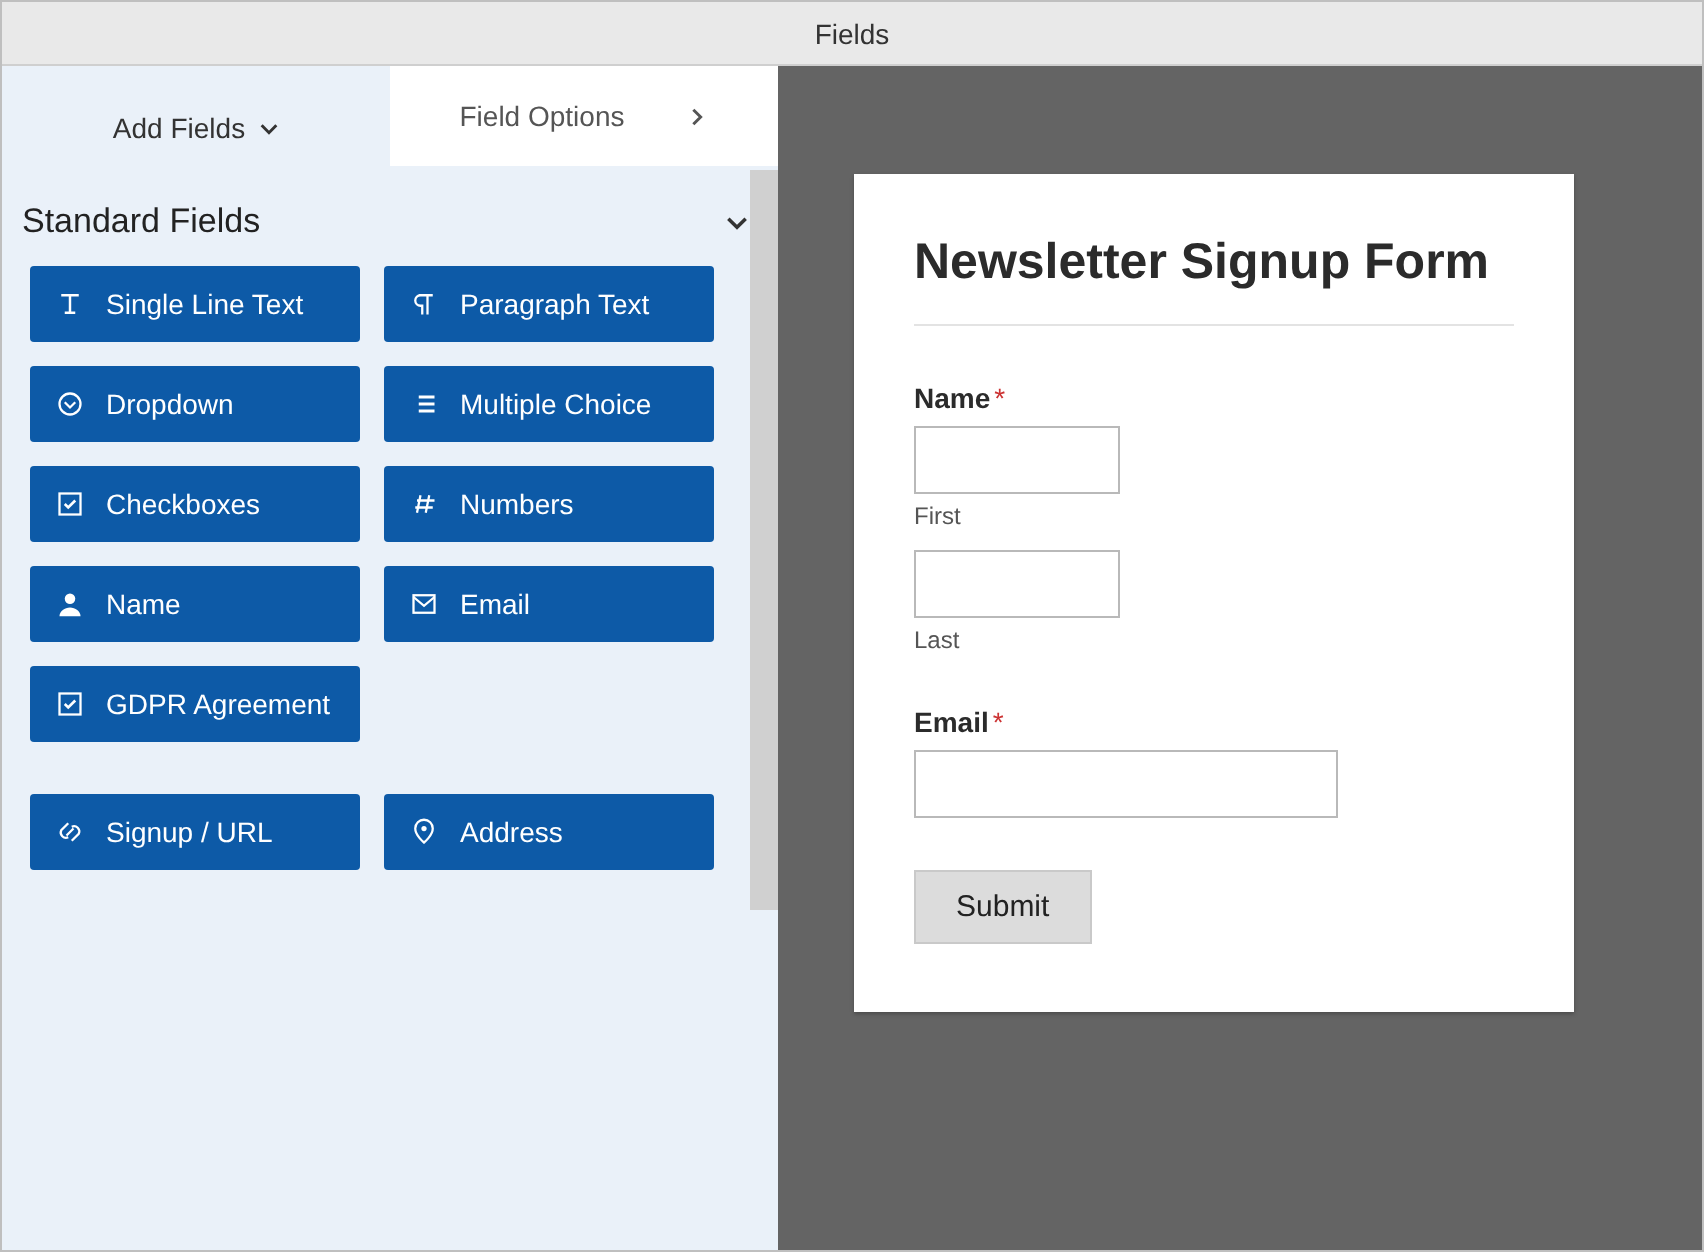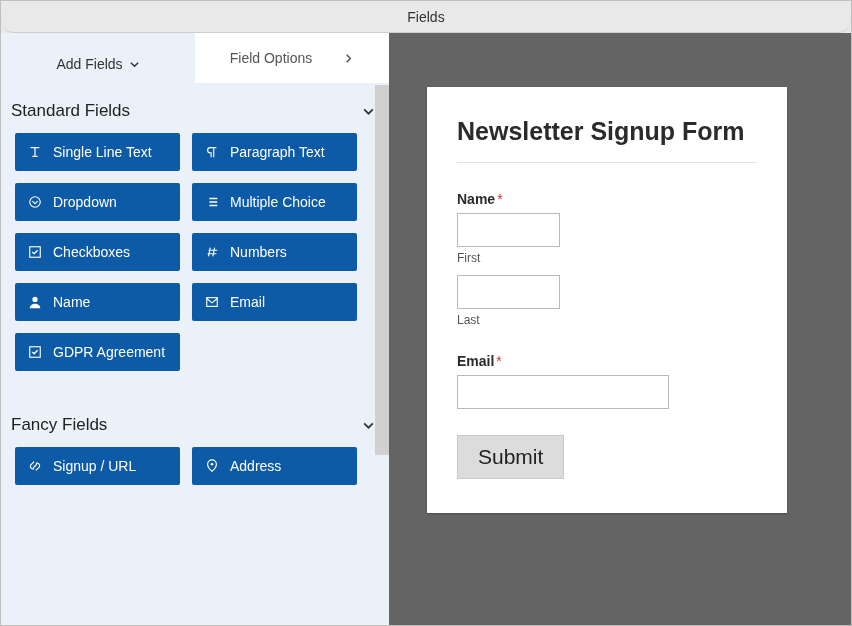--- a/index.html
+++ b/index.html
@@ -1,19 +1,19 @@
 <!DOCTYPE html>
 <html><head>
 <meta charset="utf-8">
 <style>
   * { box-sizing: border-box; margin: 0; padding: 0; font-family: "Segoe UI", Arial, sans-serif; }
   html, body { width: 852px; height: 626px; overflow: hidden; }
   body { background: #e9e9e9; border: 1px solid #bfbfbf; }
 
-  .title-bar { height: 32px; background: #e9e9e9; border-bottom: 1px solid #cfcfcf; text-align: center; font-size: 14px; color: #333; line-height: 32px; border-radius: 13px; }
+  .title-bar { height: 32px; background: #e9e9e9; border-bottom: 1px solid #cfcfcf; text-align: center; font-size: 14px; color: #333; line-height: 32px; }
 
   .main { display: flex; height: calc(626px - 32px); }
 
   .left-pane { width: 388px; background: #eaf1f9; position: relative; }
   .tabs { display: flex; height: 50px; }
   .tab { flex: 1; display: flex; align-items: center; justify-content: center; font-size: 14px; color: #333; cursor: pointer; gap: 6px; }
   .tab.active { background: #eaf1f9; margin-top: 12px; }
   .tab.inactive { background: #ffffff; color: #555; gap: 31px; }
   .chev { display: inline-block; }
   .chev svg { display: block; }
@@ -34,21 +34,21 @@
   .form-title { font-size: 25px; font-weight: 600; color: #2b2b2b; margin-bottom: 16px; }
   .form-hr { border: none; border-top: 1px solid #e3e3e3; margin-bottom: 28px; }
   .field-row { margin-bottom: 26px; }
   .field-label { font-size: 14px; font-weight: 600; color: #2b2b2b; margin-bottom: 6px; display: block; }
   .req { color: #cc3333; font-weight: 400; margin-left: 2px; }
   .name-inputs { display: flex; gap: 10px; flex-direction: column; }
   .name-col { display: flex; flex-direction: column; }
   .name-col input { width: 103px; height: 34px; border: 1px solid #b9b9b9; background: #fff; padding: 0 6px; font-size: 14px; }
   .name-col .sub { font-size: 12px; color: #555; margin-top: 4px; }
   .email-input { width: 212px; height: 34px; border: 1px solid #b9b9b9; background: #fff; padding: 0 6px; font-size: 14px; }
-  .submit-btn { background: #dcdcdc; border: 1px solid #c9c9c9; padding: 9px 20px; font-size: 21px; color: #222; cursor: pointer; }
+  .submit-btn { background: #dcdcdc; border: 1px solid #c9c9c9; padding: 9px 20px; font-size: 15px; color: #222; cursor: pointer; }
 </style>
 </head>
 <body>
 
 <div class="title-bar">Fields</div>
 
 <div class="main">
 
   <div class="left-pane">
     <div class="scroll-thumb"></div>
@@ -155,28 +155,20 @@
               <rect x="2" y="2" width="12" height="12" stroke="#fff" stroke-width="1.3"></rect>
               <path d="M5 8l2 2 4-4" stroke="#fff" stroke-width="1.5"></path>
             </svg>
         </span>
         <span>GDPR Agreement</span>
       </button>
     </div>
 
     <div class="section-gap"></div>
 
-    <div class="section-header">
-      <span>Fancy Fields</span>
-      <span class="chev">
-        <svg width="13" height="13" viewBox="0 0 12 12" fill="none">
-            <path d="M2 4l4 4 4-4" stroke="#333" stroke-width="1.6"></path>
-          </svg>
-      </span>
-    </div>
     <div class="field-grid">
       <button class="field-btn">
         <span class="icon">
           <svg width="14" height="14" viewBox="0 0 16 16" fill="none">
               <path d="M6 10l4-4M7 3l-4 4a3 3 0 004 4M9 13l4-4a3 3 0 00-4-4" stroke="#fff" stroke-width="1.3"></path>
             </svg>
         </span>
         <span>Signup / URL</span>
       </button>
       <button class="field-btn">

